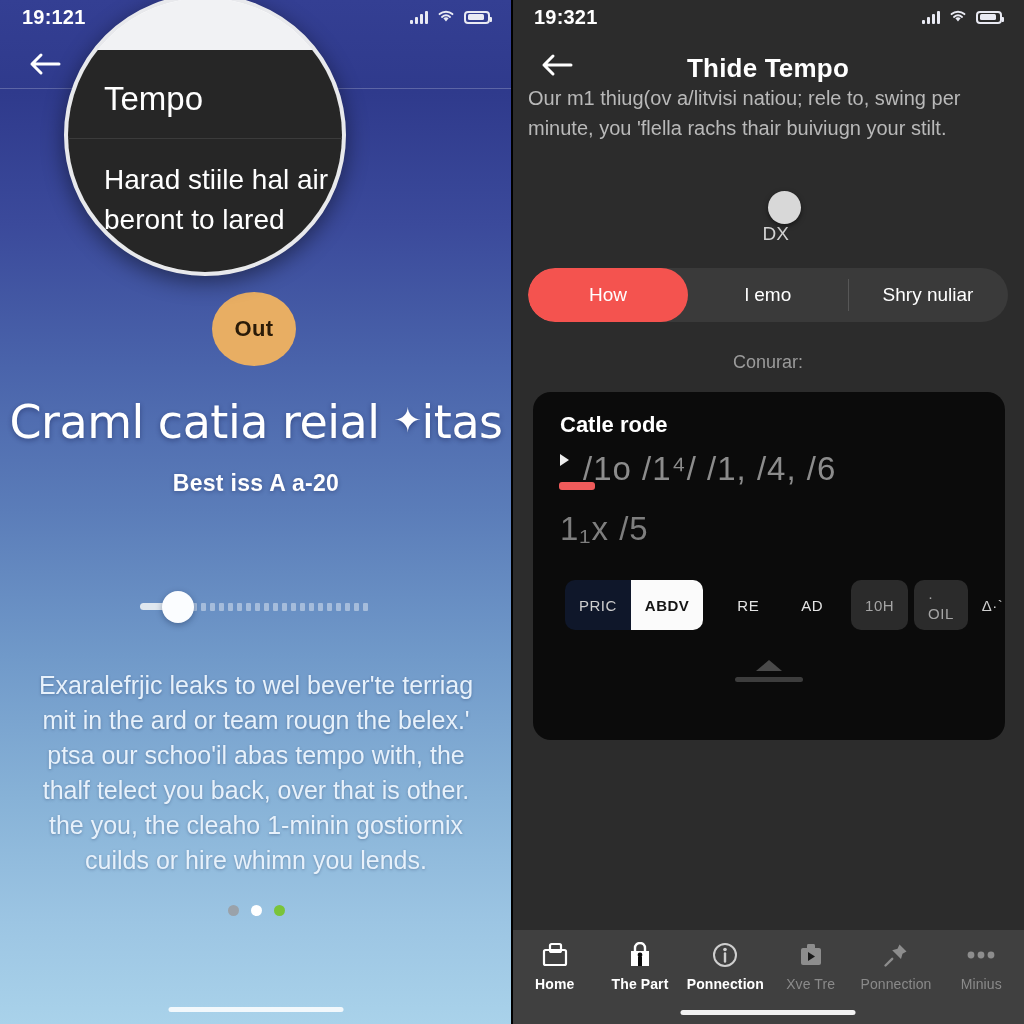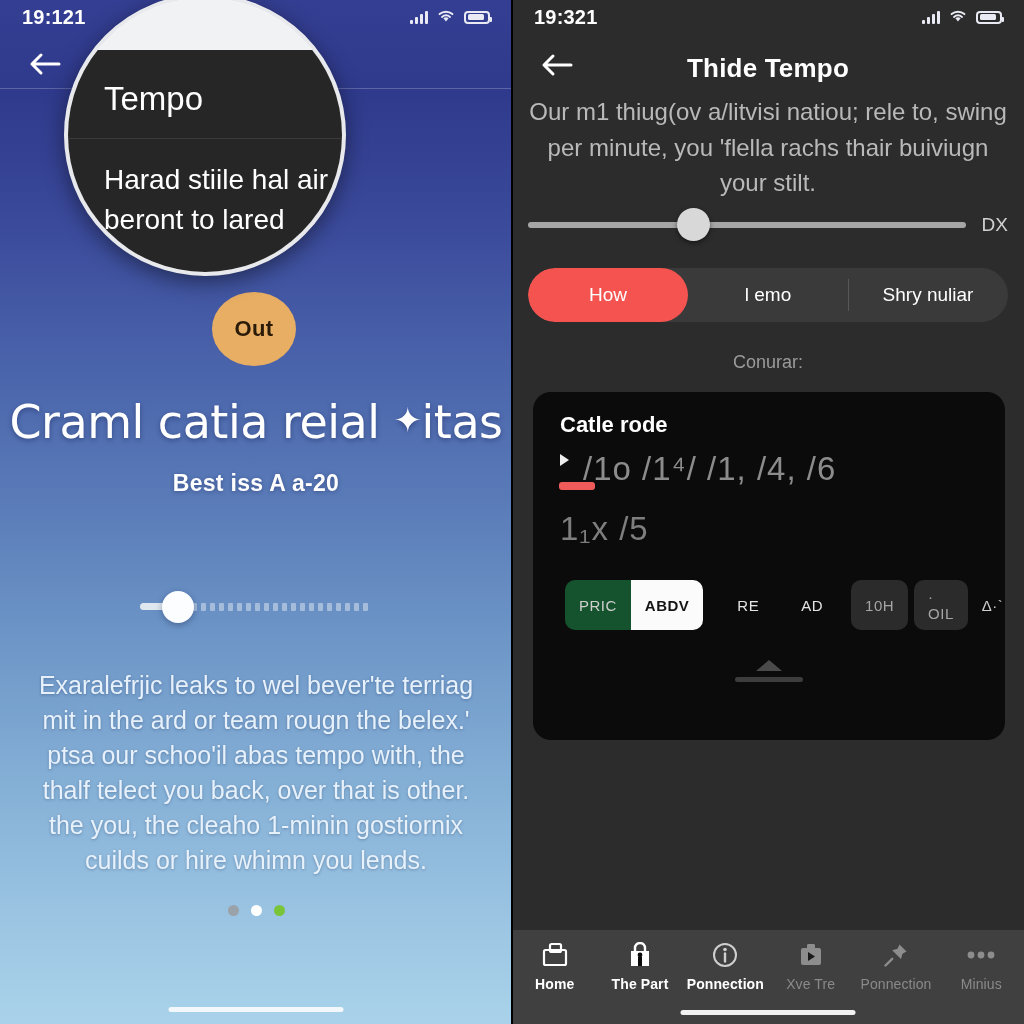--- a/index.html
+++ b/index.html
@@ -156,27 +156,27 @@
   .r-navbar {
     position: absolute; top: 44px; left: 0; width: 100%; height: 48px;
     display: flex; align-items: center;
   }
   .r-back { position: absolute; left: 28px; top: 8px; }
   .r-title {
     width: 100%; text-align: center; color: #fff;
     font-size: 26px; font-weight: bold; letter-spacing: .2px;
   }
   .r-desc {
-    position: absolute; top: 94px; left: 16px; width: 480px;
-    text-align: center; color: #b9b9b9;
-    font-size: 24px; line-height: 1.48;
+    position: absolute; top: 84px; left: 16px; width: 480px;
+    text-align: left; color: #b9b9b9;
+    font-size: 20px; line-height: 1.48;
   }
   .r-slider-row {
     position: absolute; left: 0; top: 205px; width: 100%; height: 40px;
-    display: flex; align-items: center; padding: 0 16px;
+    display: flex; align-items: center; padding: 0 16px; flex-direction: column;
   }
   .r-track {
     position: relative; flex: 1; height: 6px; border-radius: 3px; background: #a6a6a6;
   }
   .r-knob {
     position: absolute; left: 34%; top: -14px; width: 33px; height: 33px;
     border-radius: 50%; background: #d8d8d8;
     box-shadow: 0 2px 5px rgba(0,0,0,.5);
   }
   .r-slider-label { width: 42px; text-align: right; color: #d2d2d2; font-size: 19px; }
@@ -235,21 +235,21 @@
   }
   .chipbar {
     position: absolute; left: 32px; top: 188px; right: 14px;
     display: flex; align-items: center; gap: 0;
   }
   .chip {
     height: 50px; padding: 0 14px;
     display: flex; align-items: center; justify-content: center;
     font-size: 15px; letter-spacing: .5px;
   }
-  .chip.g { background: #14532d; color: #cfcfcf; }
+  .chip.g { background: #0f172a; color: #cfcfcf; }
   .chip.g.l { border-radius: 10px 0 0 10px; }
   .chip.w { background: #fbfbfb; color: #141414; border-radius: 0 10px 10px 0; font-weight: 600; }
   .chip.plain { background: transparent; color: #e4e4e4; }
   .chip.sq { background: #2b2b2b; color: #a5a5a5; border-radius: 10px; margin-left: 6px; }
   .chip.tri { background: transparent; color: #cfcfcf; }
 
   .card-foot {
     position: absolute; left: 0; right: 0; top: 268px;
     display: flex; flex-direction: column; align-items: center; gap: 6px;
   }

